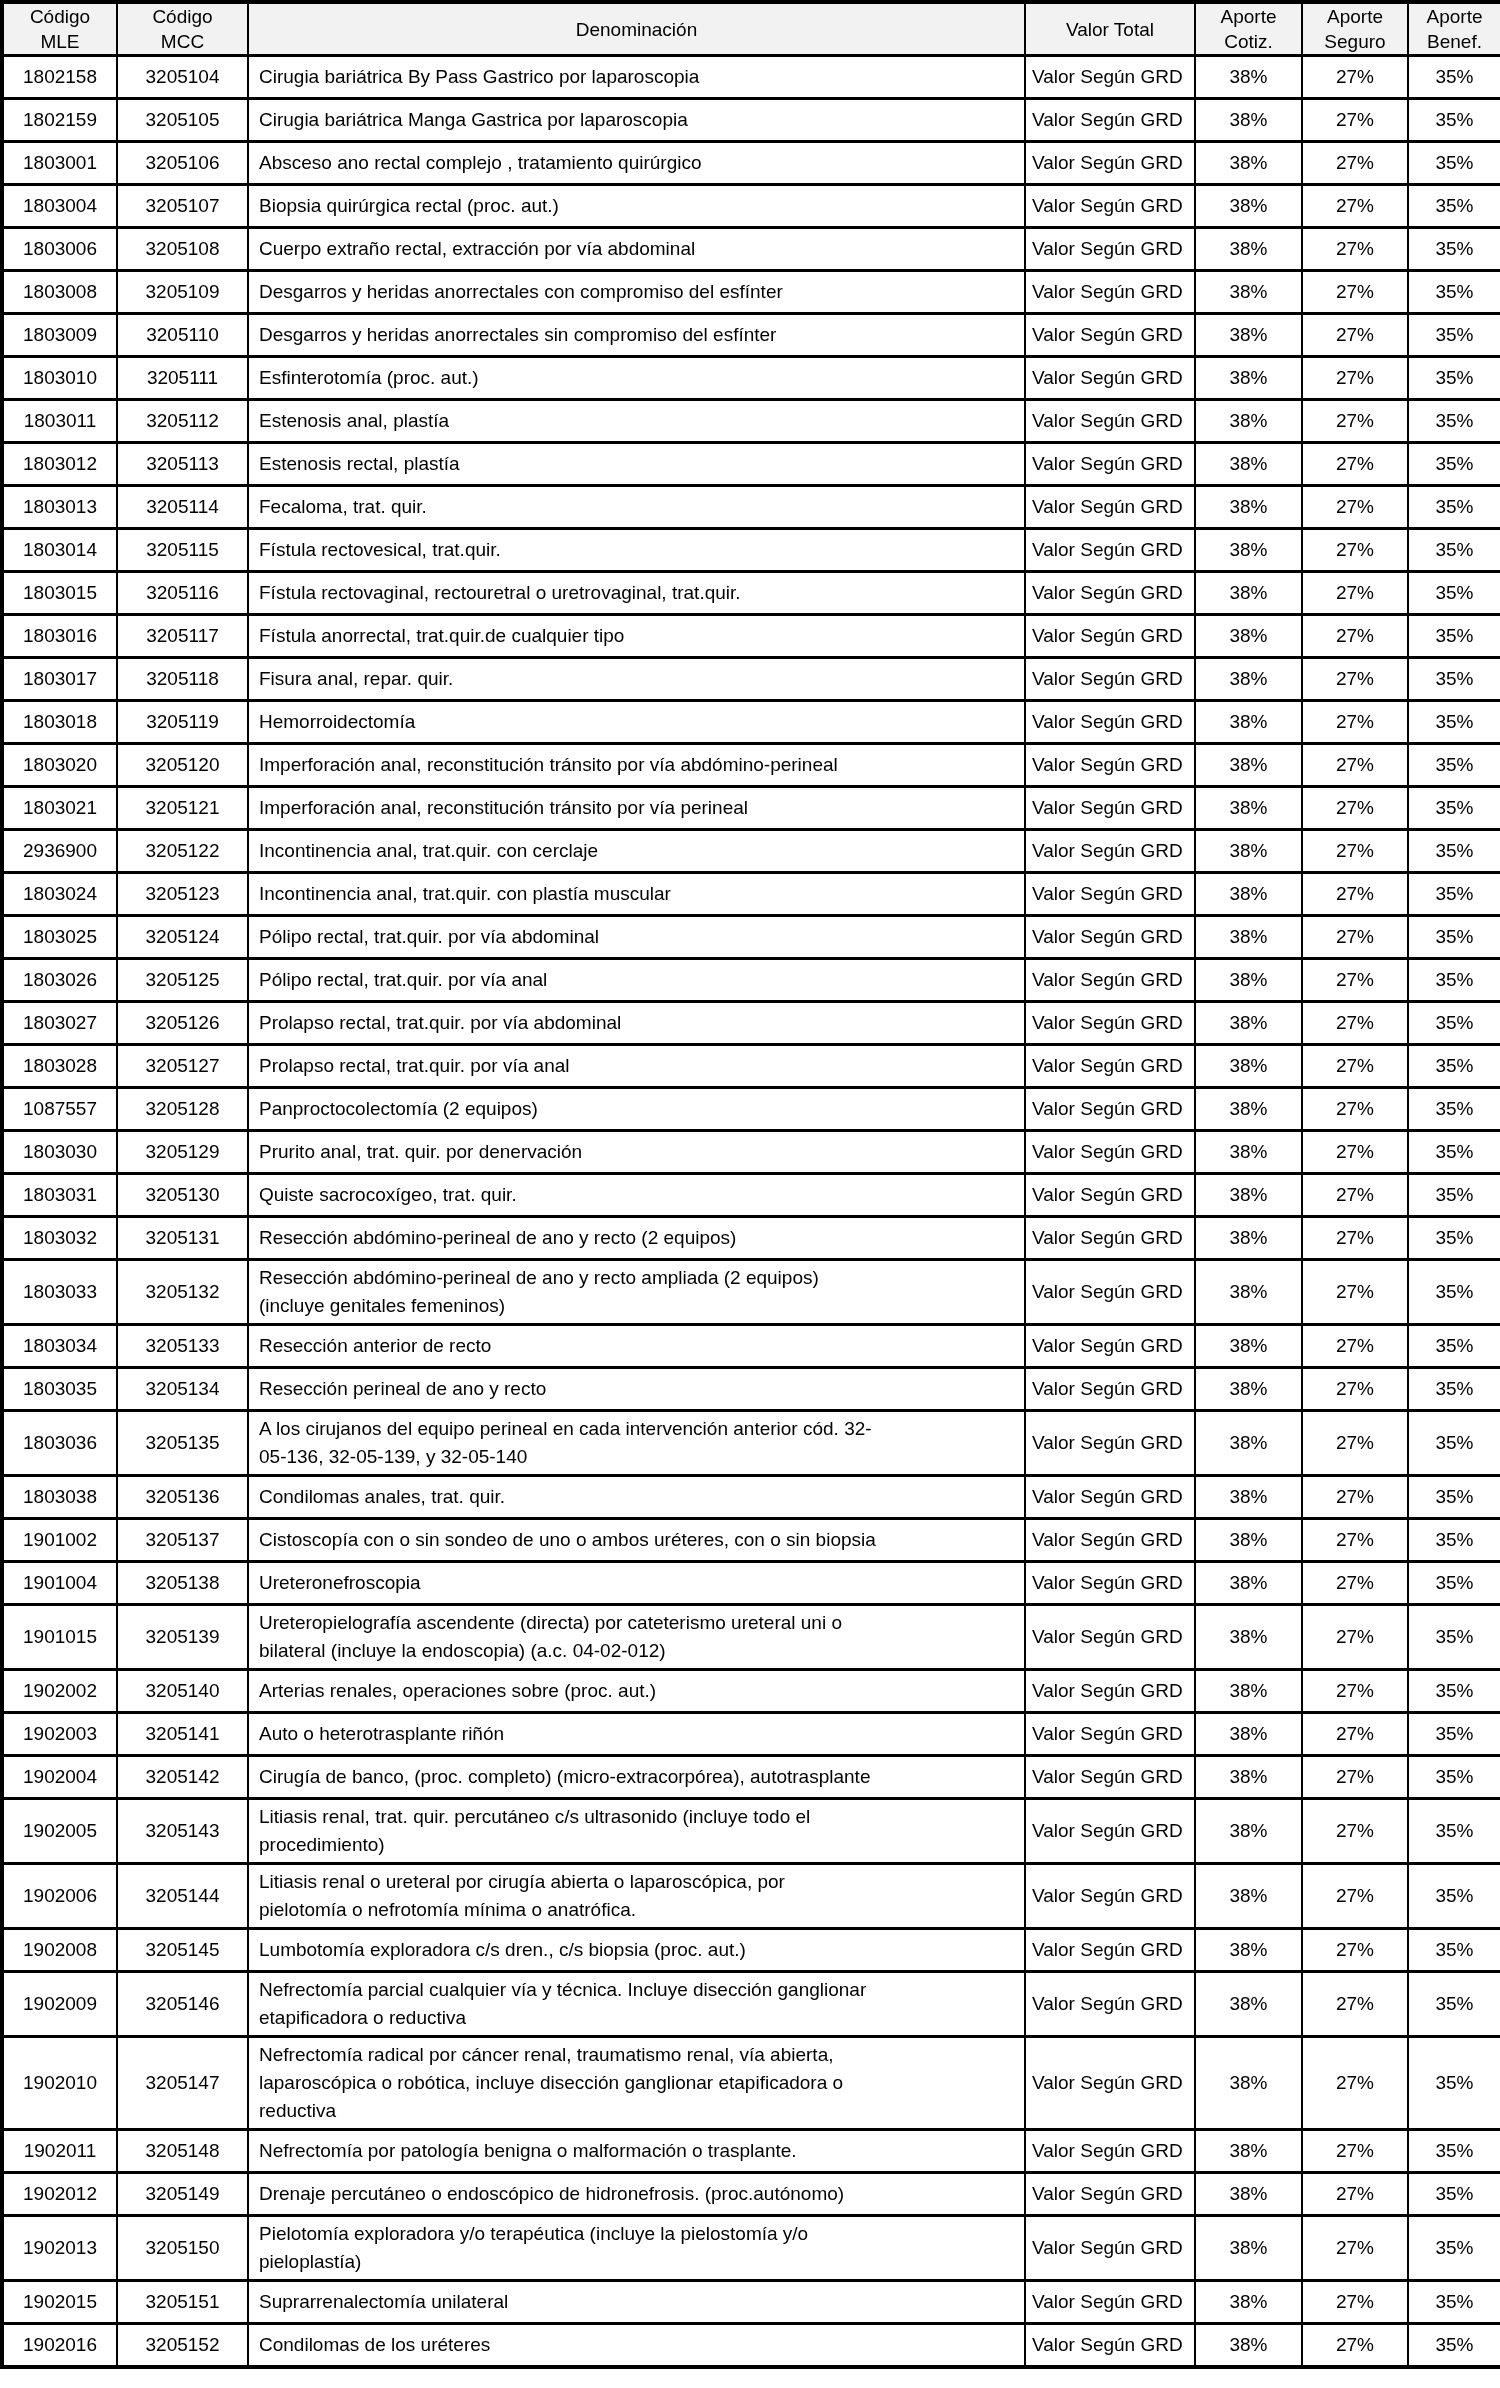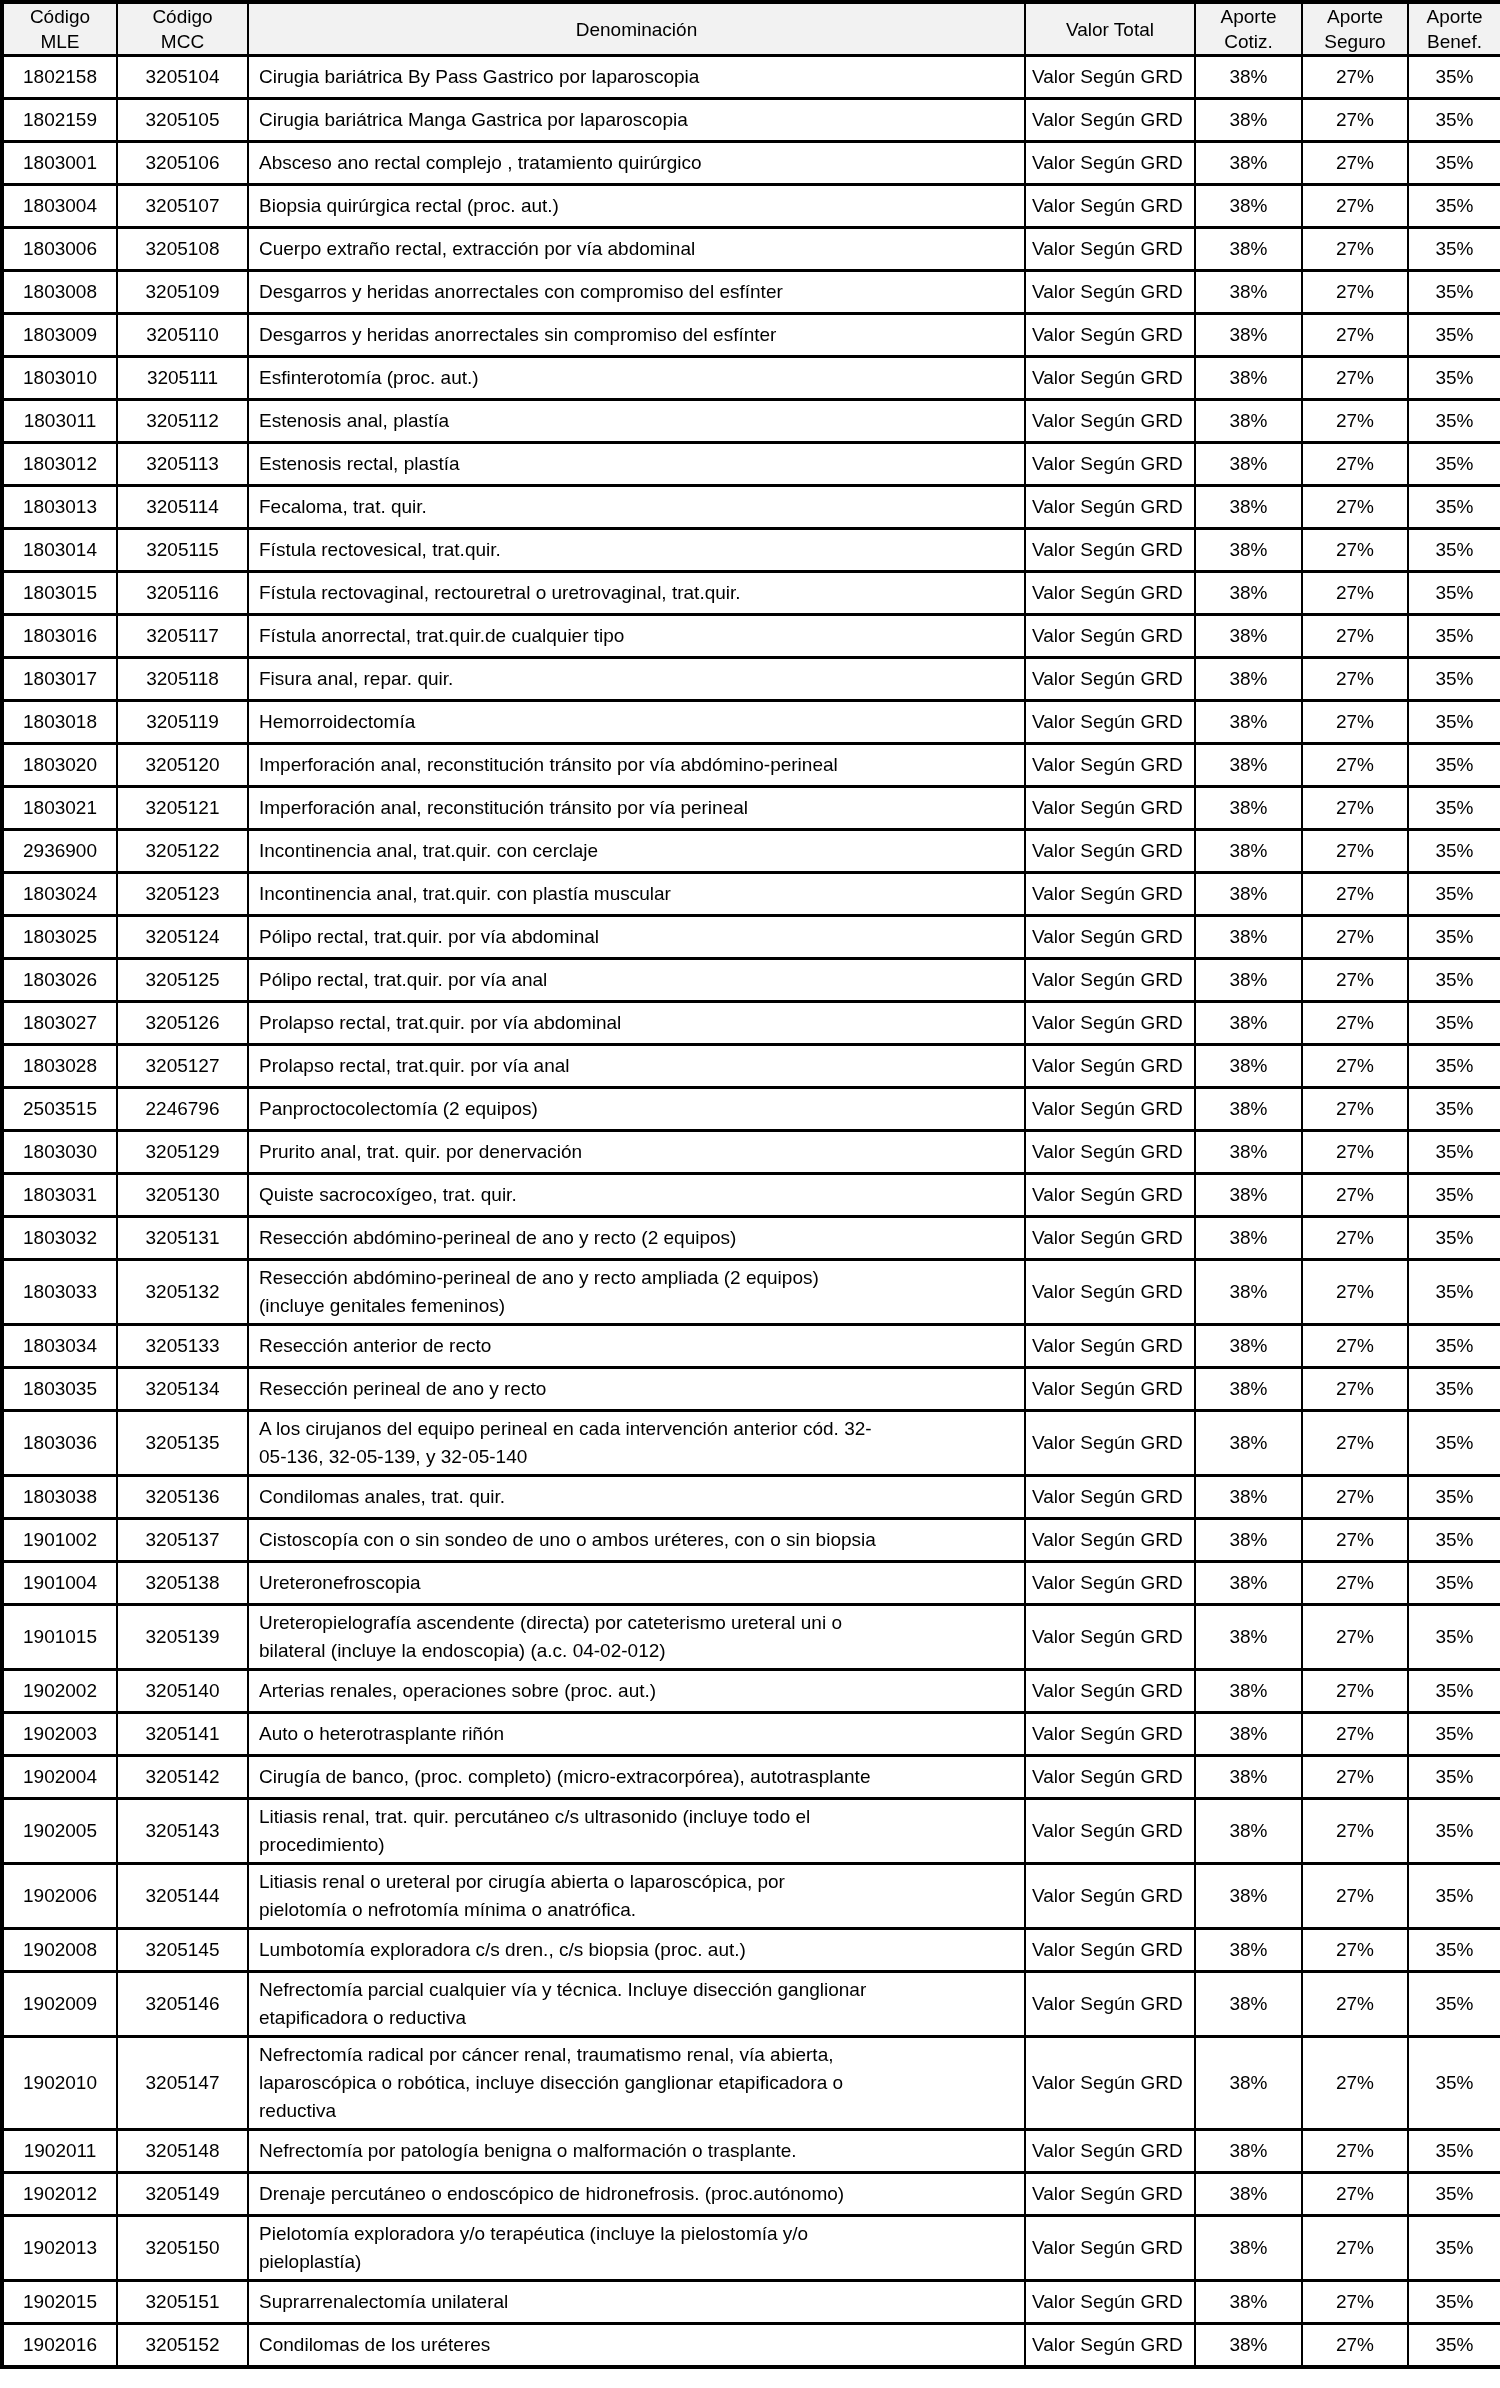--- a/index.html
+++ b/index.html
@@ -284,22 +284,22 @@
         <tr>
           <td class="c-code">1803028</td>
           <td class="c-code">3205127</td>
           <td class="c-den">Prolapso rectal, trat.quir. por vía anal</td>
           <td class="c-val">Valor Según GRD</td>
           <td class="c-pct">38%</td>
           <td class="c-pct">27%</td>
           <td class="c-pct">35%</td>
         </tr>
         <tr>
-          <td class="c-code">2503515</td>
-          <td class="c-code">2246796</td>
+          <td class="c-code">1087557</td>
+          <td class="c-code">3205128</td>
           <td class="c-den">Panproctocolectomía (2 equipos)</td>
           <td class="c-val">Valor Según GRD</td>
           <td class="c-pct">38%</td>
           <td class="c-pct">27%</td>
           <td class="c-pct">35%</td>
         </tr>
         <tr>
           <td class="c-code">1803030</td>
           <td class="c-code">3205129</td>
           <td class="c-den">Prurito anal, trat. quir. por denervación</td>

